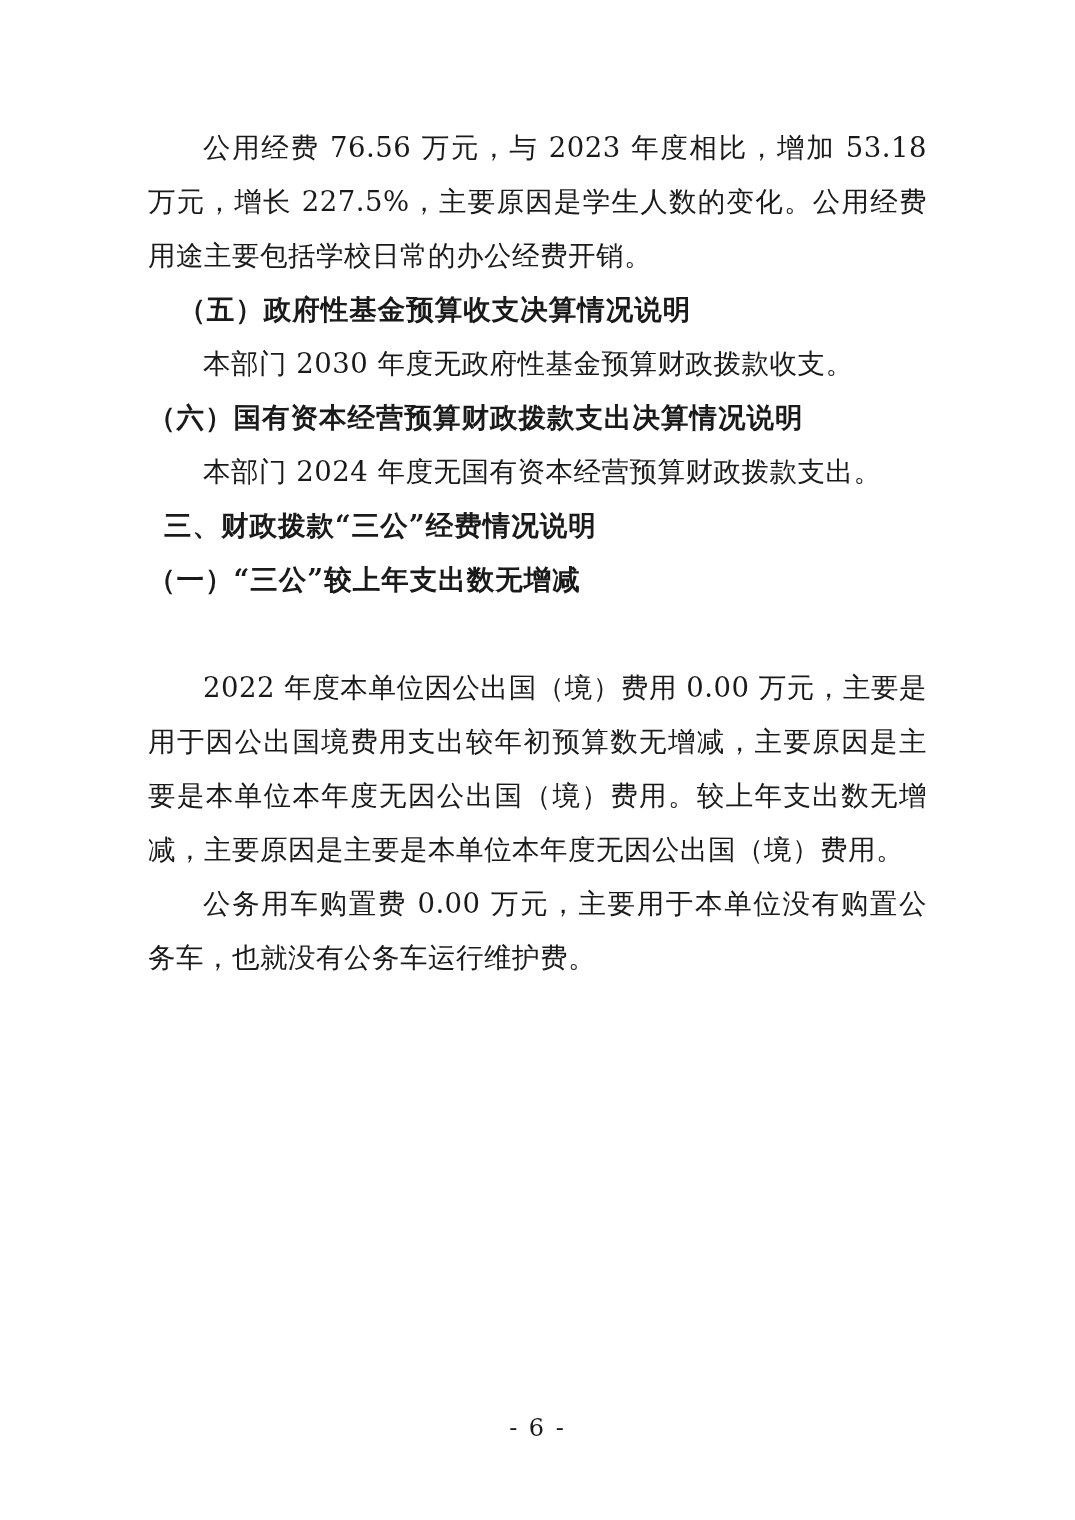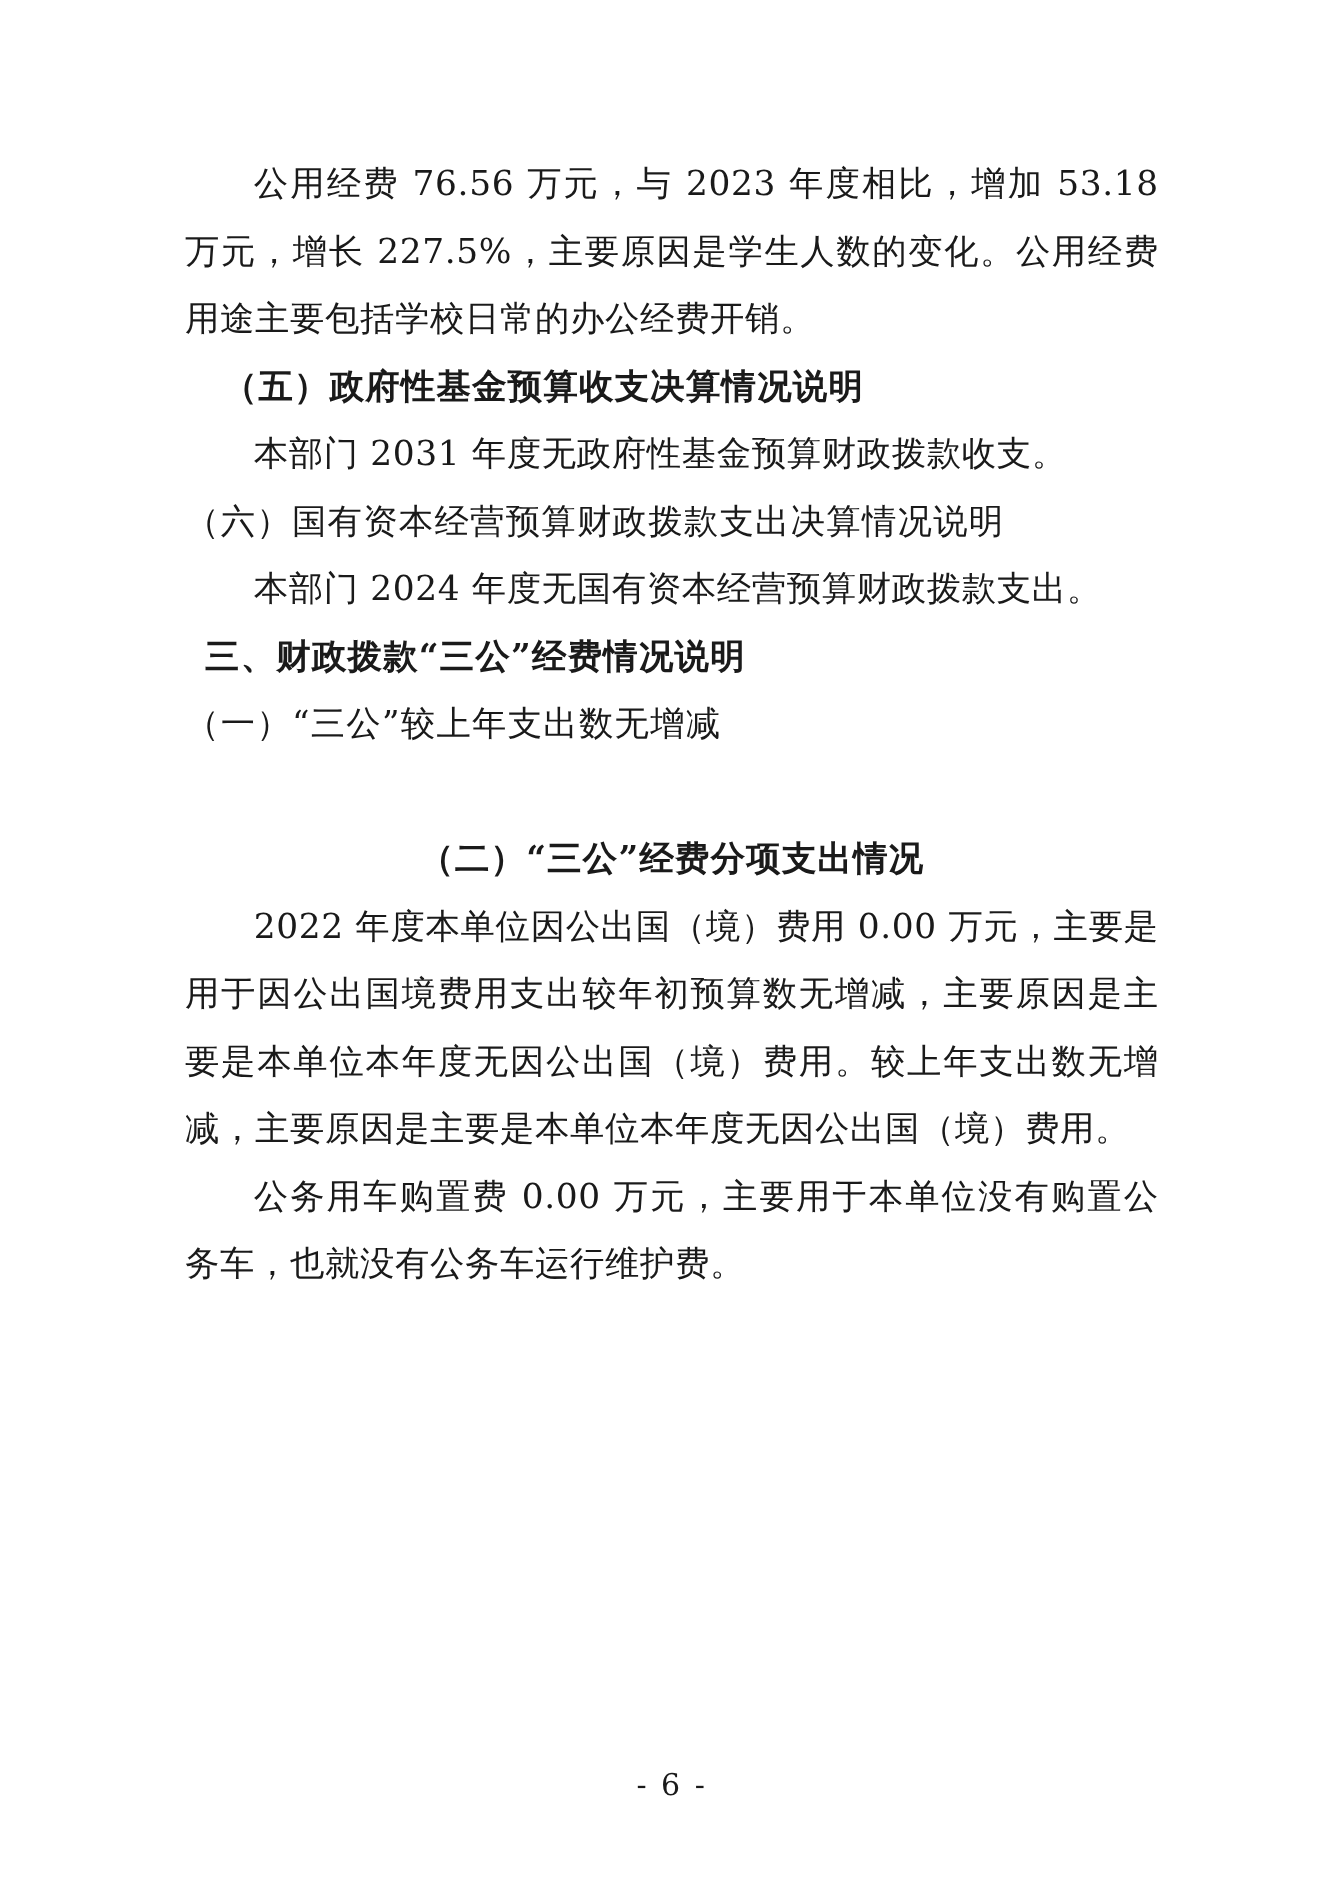--- a/index.html
+++ b/index.html
@@ -35,21 +35,21 @@
   .para {
     text-indent: 2em;
   }
   .heading-1 {
     font-weight: bold;
     text-indent: 0em;
     margin-left: 16px;
     letter-spacing: 1px;
   }
   .heading-2 {
-    font-weight: normal;
+    font-weight: bold;
     text-indent: 0em;
     letter-spacing: 1px;
   }
   .heading-center {
     font-weight: bold;
     text-align: center;
     text-indent: 0;
     letter-spacing: 1px;
   }
   .heading-indent {
@@ -75,34 +75,33 @@
 </head>
 <body>
 
 <div class="page">
   <div class="doc-body">
 
     <p class="para">公用经费 76.56 万元，与 2023 年度相比，增加 53.18 万元，增长 227.5%，主要原因是学生人数的变化。公用经费用途主要包括学校日常的办公经费开销。</p>
 
     <p class="heading-indent">（五）政府性基金预算收支决算情况说明</p>
 
-    <p class="para">本部门 2031 年度无政府性基金预算财政拨款收支。</p>
+    <p class="para">本部门 2030 年度无政府性基金预算财政拨款收支。</p>
 
     <p class="heading-2">（六）国有资本经营预算财政拨款支出决算情况说明</p>
 
     <p class="para">本部门 2024 年度无国有资本经营预算财政拨款支出。</p>
 
     <p class="heading-1">三、财政拨款“三公”经费情况说明</p>
 
     <p class="heading-2">（一）“三公”较上年支出数无增减</p>
 
 
     <div class="gap"></div>
 
-    <p class="heading-center">（二）“三公”经费分项支出情况</p>
 
     <p class="para">2022 年度本单位因公出国（境）费用 0.00 万元，主要是用于因公出国境费用支出较年初预算数无增减，主要原因是主要是本单位本年度无因公出国（境）费用。较上年支出数无增减，主要原因是主要是本单位本年度无因公出国（境）费用。</p>
 
     <p class="para">公务用车购置费 0.00 万元，主要用于本单位没有购置公务车，也就没有公务车运行维护费。</p>
 
 
   </div>
 
   <div class="footer">- 6 -</div>
 </div>

